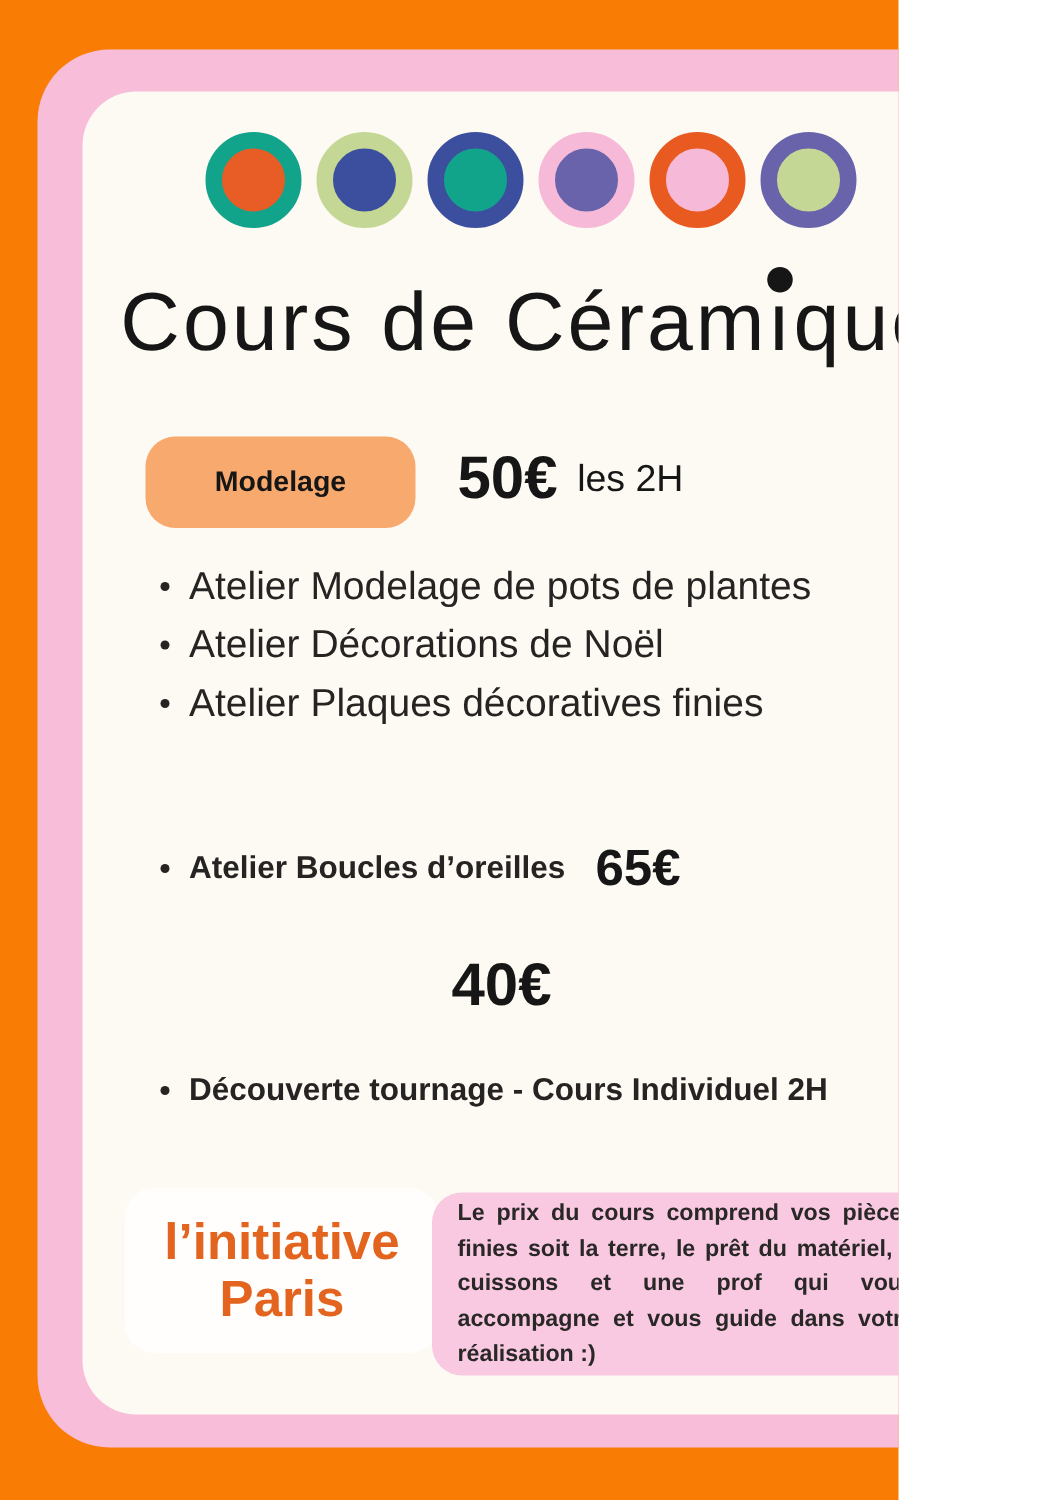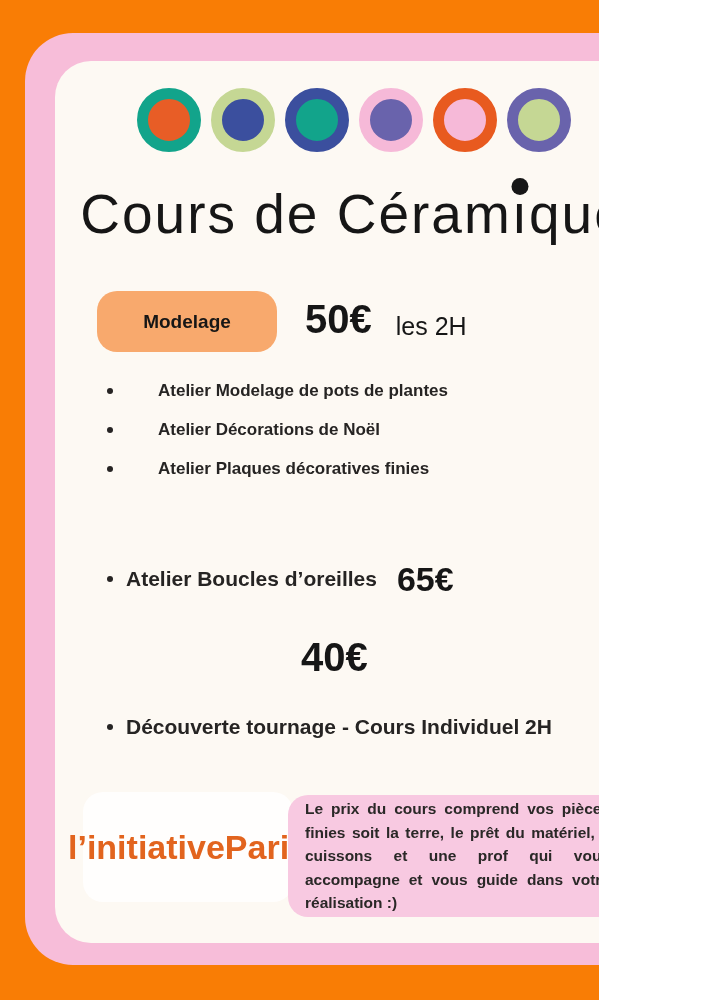--- a/index.html
+++ b/index.html
@@ -40,52 +40,52 @@
 
   
   .badge{
     position:absolute; background:#f8a96d; border-radius:20px;
     display:flex; align-items:center; justify-content:center;
     font-size:19px; font-weight:700; color:#161616;
   }
   .badge-modelage{ left:42px; top:230px; width:180px; height:61px; }
   .badge-tournage{ left:42px; top:567px; width:182px; height:62px; }
 
-  .price-row{ position:absolute; display:flex; align-items:flex-end; gap:24px; color:#161616; }
+  .price-row{ position:absolute; display:flex; align-items:center; gap:13px; color:#161616; }
   .price-row-1{ left:250px; top:238px; }
   .price-row-2{ left:246px; top:576px; }
   .price-big{ font-size:40px; font-weight:700; line-height:1; }
   .price-note{ font-size:25px; font-weight:400; line-height:1; }
 
   
   .items{ position:absolute; left:52px; top:310px; margin:0; padding:0; list-style:none; }
   .item{
     display:flex; align-items:center; height:39px;
-    font-size:17px; font-weight:700; color:#262423; white-space:nowrap;gap:32px;
+    font-size:26px; font-weight:400; color:#262423; white-space:nowrap;
   }
   .bullet{ width:6px; height:6px; border-radius:50%; background:#262423; margin-right:13px; flex:none; }
 
   .special-row{
     position:absolute; left:52px; top:497px; height:42px;
     display:flex; align-items:center;
     font-size:21px; font-weight:700; color:#262423; white-space:nowrap;
   }
   .price-mid{ font-size:34px; font-weight:700; line-height:1; margin-left:20px; color:#161616; }
 
   .tournage-item{
     position:absolute; left:52px; top:650px; height:32px;
     display:flex; align-items:center;
     font-size:21px; font-weight:700; color:#262423; white-space:nowrap;
   }
 
   
   .logo-box{
     position:absolute; left:28px; top:731px; width:210px; height:110px;
     background:#fffefd; border-radius:20px;
-    display:flex; flex-direction:row; align-items:center; justify-content:center;
+    display:flex; flex-direction:column; align-items:center; justify-content:center;
   }
   .logo-line{ font-size:34px; font-weight:600; line-height:38px; color:#e2641e; }
 
   .note-box{
     position:absolute; left:233px; top:734px; width:339px;
     background:#f8c9e1; border-radius:20px; padding:2px 17px;
   }
   .note-text{
     margin:0; font-size:15.5px; line-height:23.5px; font-weight:700;
     text-align:justify; color:#2a2827;

